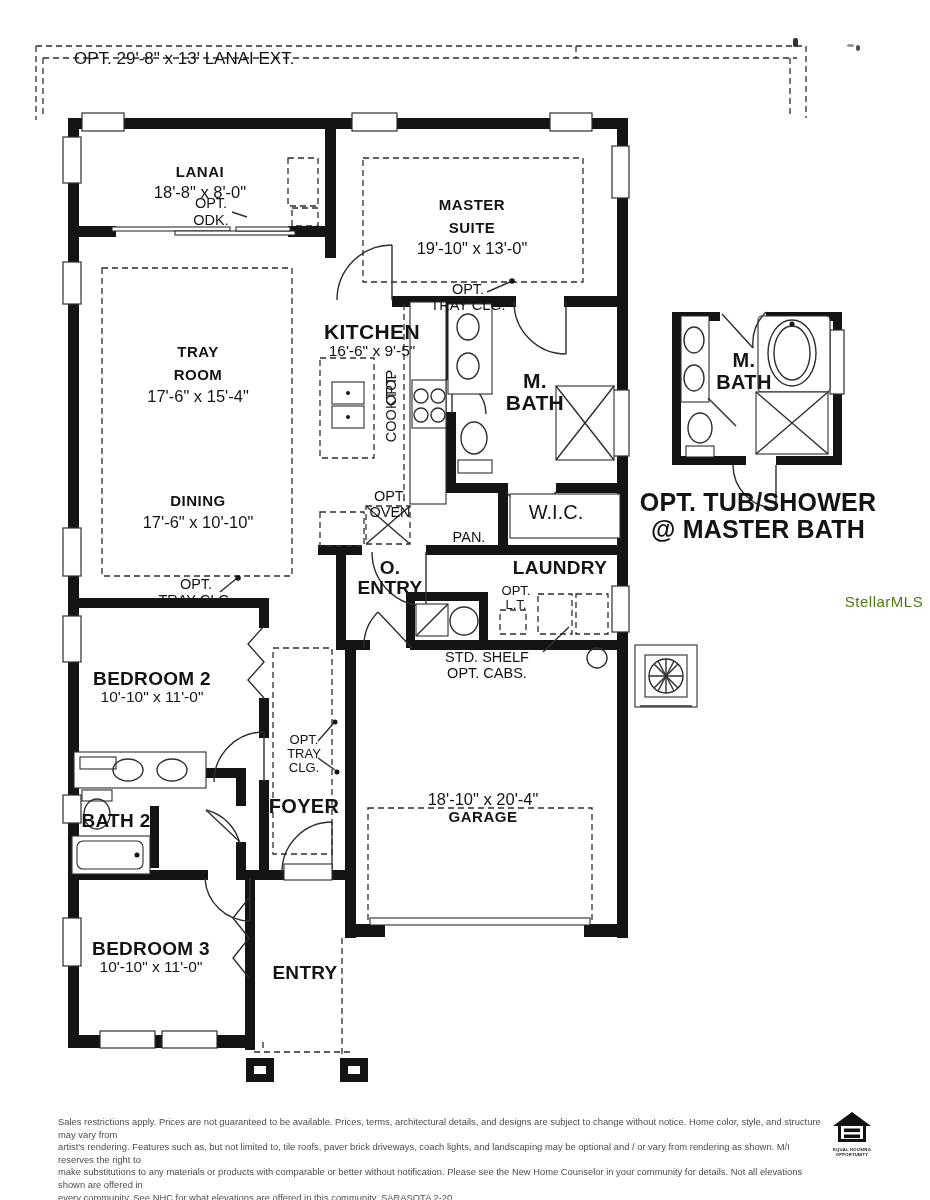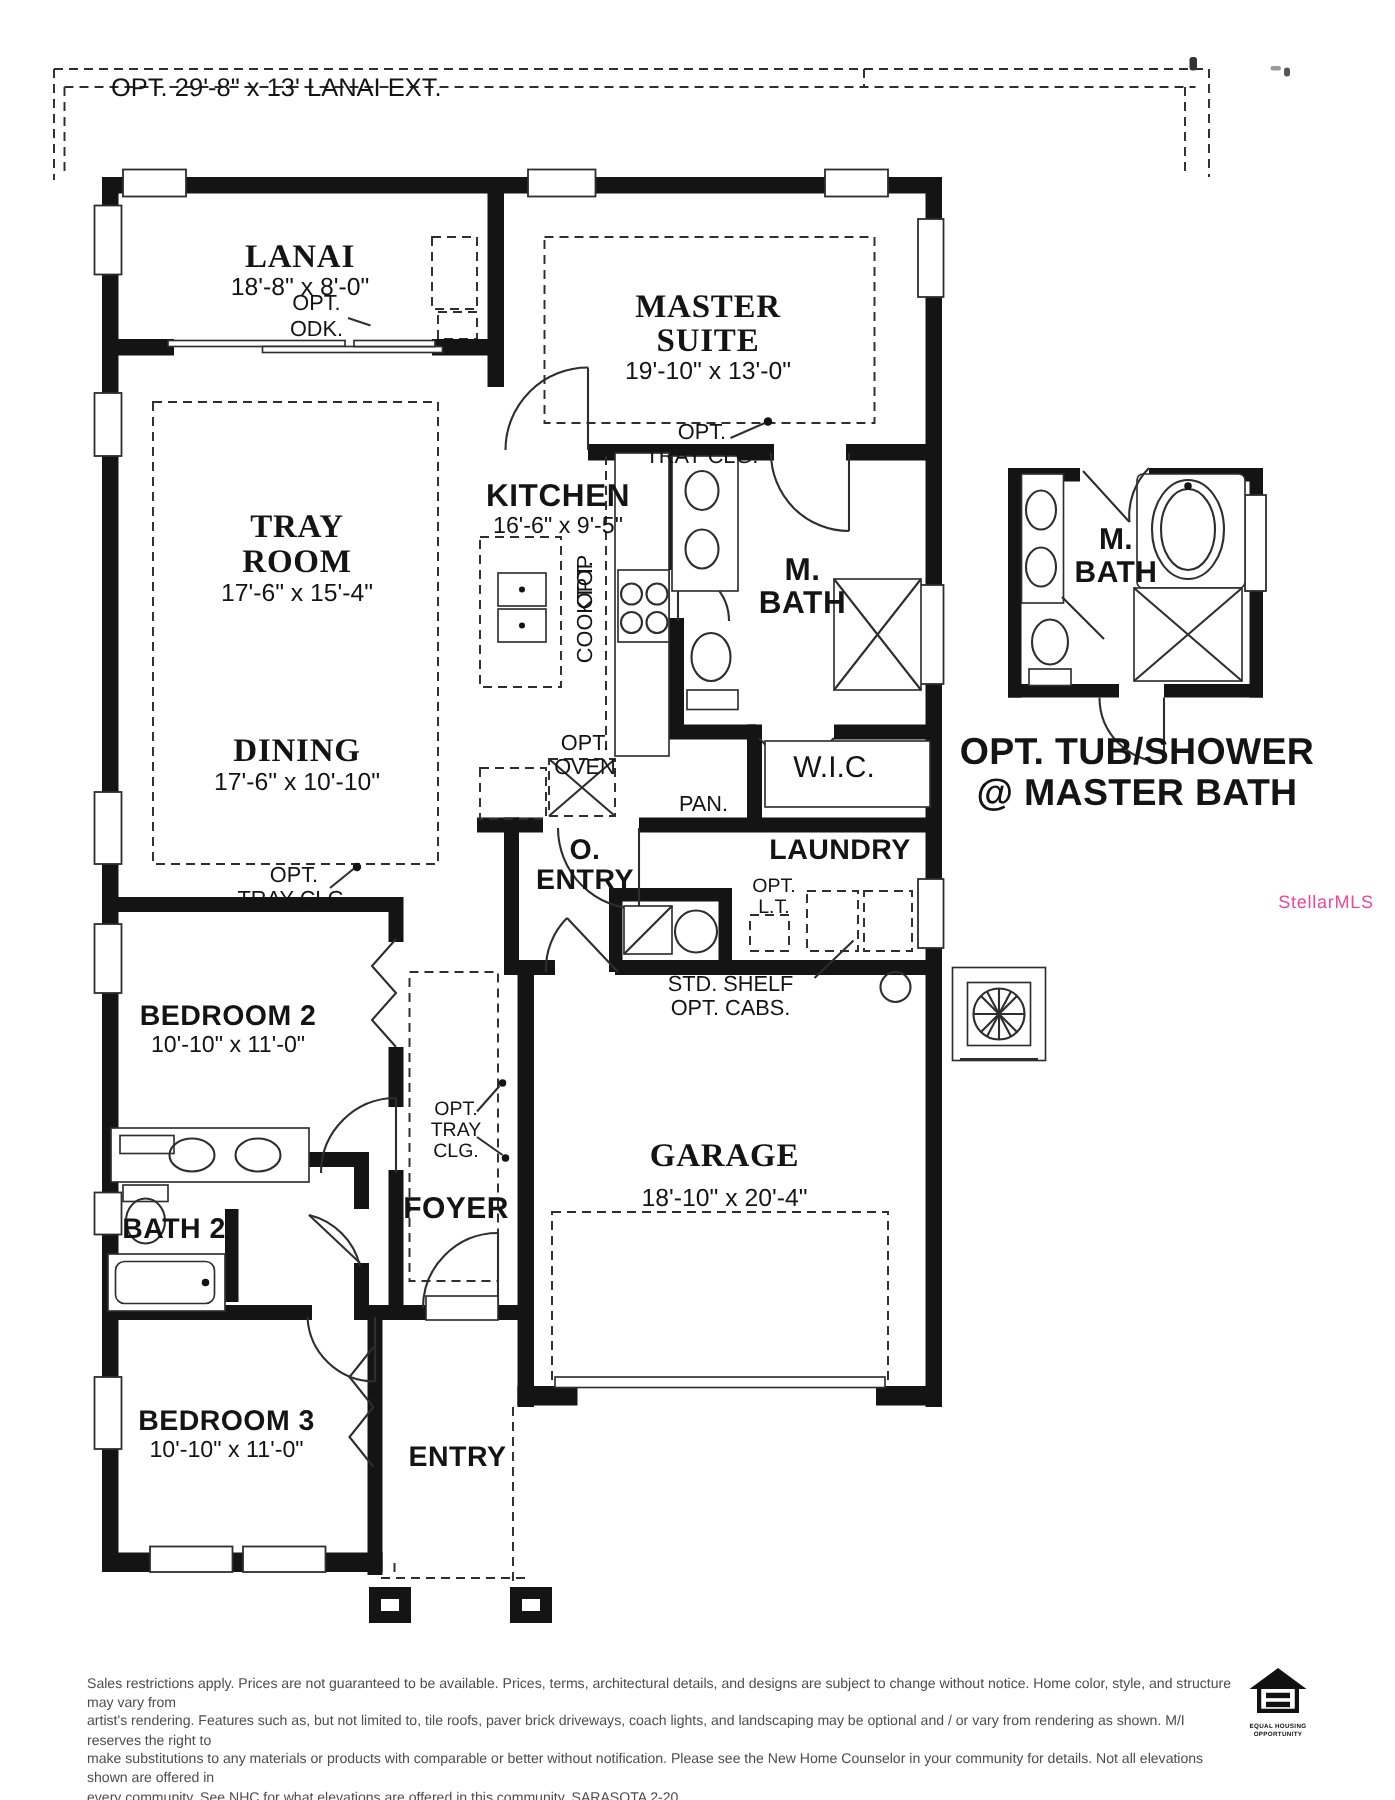--- a/index.html
+++ b/index.html
@@ -3,29 +3,29 @@
 <meta charset="utf-8">
 <style>
   html,body{margin:0;padding:0;background:#fff;}
   #page{position:relative;width:930px;height:1200px;background:#ffffff;overflow:hidden;
         font-family:"Liberation Sans",sans-serif;color:#161616;}
   #plan-svg{position:absolute;left:0;top:0;}
   .lbl{position:absolute;transform:translate(-50%,-50%);white-space:nowrap;text-align:center;
        color:#141414;line-height:1;}
   .la{transform:none;text-align:left;}
   .rm{font-weight:700;font-size:21px;letter-spacing:.4px;}
-  .rm-lg{font-weight:700;font-size:22px;letter-spacing:.5px;font-family:Liberation Serif, serif;}
+  .rm-lg{font-weight:700;font-size:15px;letter-spacing:.5px;}
   .rm-md{font-weight:700;font-size:19px;letter-spacing:.3px;}
   .dim{font-weight:400;font-size:16.5px;}
   .dim-sm{font-weight:400;font-size:15.5px;}
   .sm{font-weight:400;font-size:14.5px;}
   .xs{font-weight:400;font-size:13px;}
   .vert{transform:translate(-50%,-50%) rotate(-90deg);}
   .cap{font-weight:700;font-size:25px;letter-spacing:.2px;}
-  .watermark{color:#ec4899;font-size:12px;font-weight:400;letter-spacing:.5px;}
+  .watermark{color:#4d7c0f;font-size:15px;font-weight:400;letter-spacing:.5px;}
   .footer-text{position:absolute;left:58px;top:1116px;width:765px;font-size:9.4px;
        line-height:12.6px;color:#4d4d4d;font-weight:400;}
   .eho{position:absolute;left:830px;top:1112px;width:44px;text-align:center;}
   .eho-txt{font-size:4.2px;font-weight:700;color:#111;line-height:4.6px;letter-spacing:.2px;}
   .speck{position:absolute;background:#333;border-radius:2px;}
 </style>
 </head>
 <body>
 
 <div id="page">
@@ -332,21 +332,21 @@
   <div class="lbl rm-md" style="left:152px;top:678px;">BEDROOM 2</div>
   <div class="lbl dim-sm" style="left:152px;top:697px;">10'-10" x 11'-0"</div>
 
   <div class="lbl xs" style="left:304px;top:739px;">OPT.</div>
   <div class="lbl xs" style="left:304px;top:753px;">TRAY</div>
   <div class="lbl xs" style="left:304px;top:767px;">CLG.</div>
 
   <div class="lbl rm-md" style="left:116px;top:820px;">BATH 2</div>
   <div class="lbl rm-md" style="left:304px;top:806px;font-size:20px;">FOYER</div>
 
-  <div class="lbl rm-lg" style="left:483px;top:770px;">GARAGE</div>
+  <div class="lbl rm-lg" style="left:483px;top:816px;">GARAGE</div>
   <div class="lbl dim" style="left:483px;top:799px;">18'-10" x 20'-4"</div>
 
   <div class="lbl rm-md" style="left:151px;top:948px;">BEDROOM 3</div>
   <div class="lbl dim-sm" style="left:151px;top:967px;">10'-10" x 11'-0"</div>
 
   <div class="lbl rm-md" style="left:305px;top:972px;">ENTRY</div>
 
   <div class="lbl rm-md" style="left:744px;top:360px;font-size:20px;">M.</div>
   <div class="lbl rm-md" style="left:744px;top:382px;font-size:20px;">BATH</div>
 

